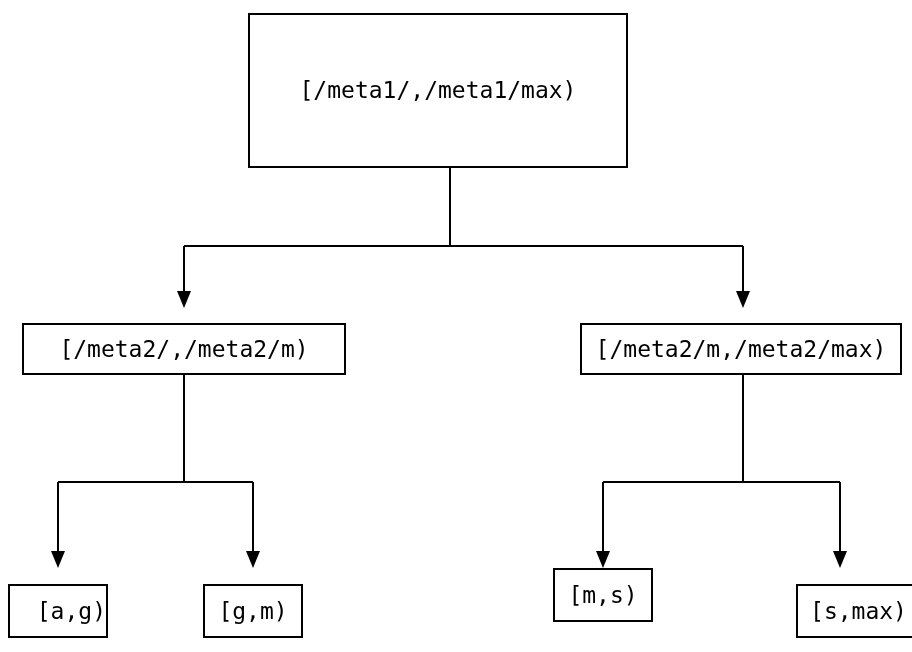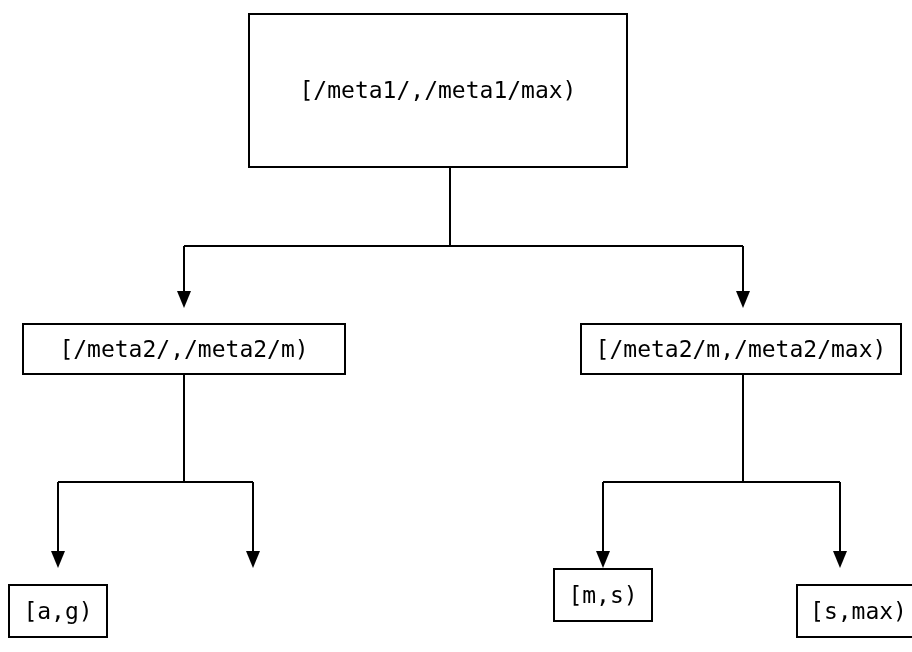--- a/index.html
+++ b/index.html
@@ -41,21 +41,21 @@
     align-items: center;
     justify-content: center;
     font-size: 23px;
     font-weight: 400;
     white-space: pre;
     line-height: 1;
   }
   .node-root   { left: 248px; top: 13px;  width: 380px; height: 155px; }
   .node-left   { left: 22px;  top: 323px; width: 324px; height: 52px; justify-content: center;  }
   .node-right  { left: 580px; top: 323px; width: 322px; height: 52px;  }
-  .node-leaf-ag   { left: 8px;   top: 584px; width: 100px; height: 54px; }
+  .node-leaf-ag   { left: 8px;   top: 584px; width: 100px; height: 54px; justify-content: flex-end; }
   .node-leaf-gm   { left: 203px; top: 584px; width: 100px; height: 54px; }
   .node-leaf-ms   { left: 553px; top: 568px; width: 100px; height: 54px; }
   .node-leaf-smax { left: 796px; top: 584px; width: 125px; height: 54px; }
 </style>
 </head>
 <body>
 
 <div class="canvas">
 
   <svg class="connectors" viewBox="0 0 912 652" xmlns="http://www.w3.org/2000/svg">
@@ -82,20 +82,23 @@
   </div>
 
   <div class="node node-right">
     <span>[/meta2/m,/meta2/max)</span>
   </div>
 
   <div class="node node-leaf-ag">
     <span>[a,g)</span>
   </div>
 
+  <div class="node node-leaf-gm">
+    <span>[g,m)</span>
+  </div>
 
   <div class="node node-leaf-ms">
     <span>[m,s)</span>
   </div>
 
   <div class="node node-leaf-smax">
     <span>[s,max)</span>
   </div>
 
 </div>

